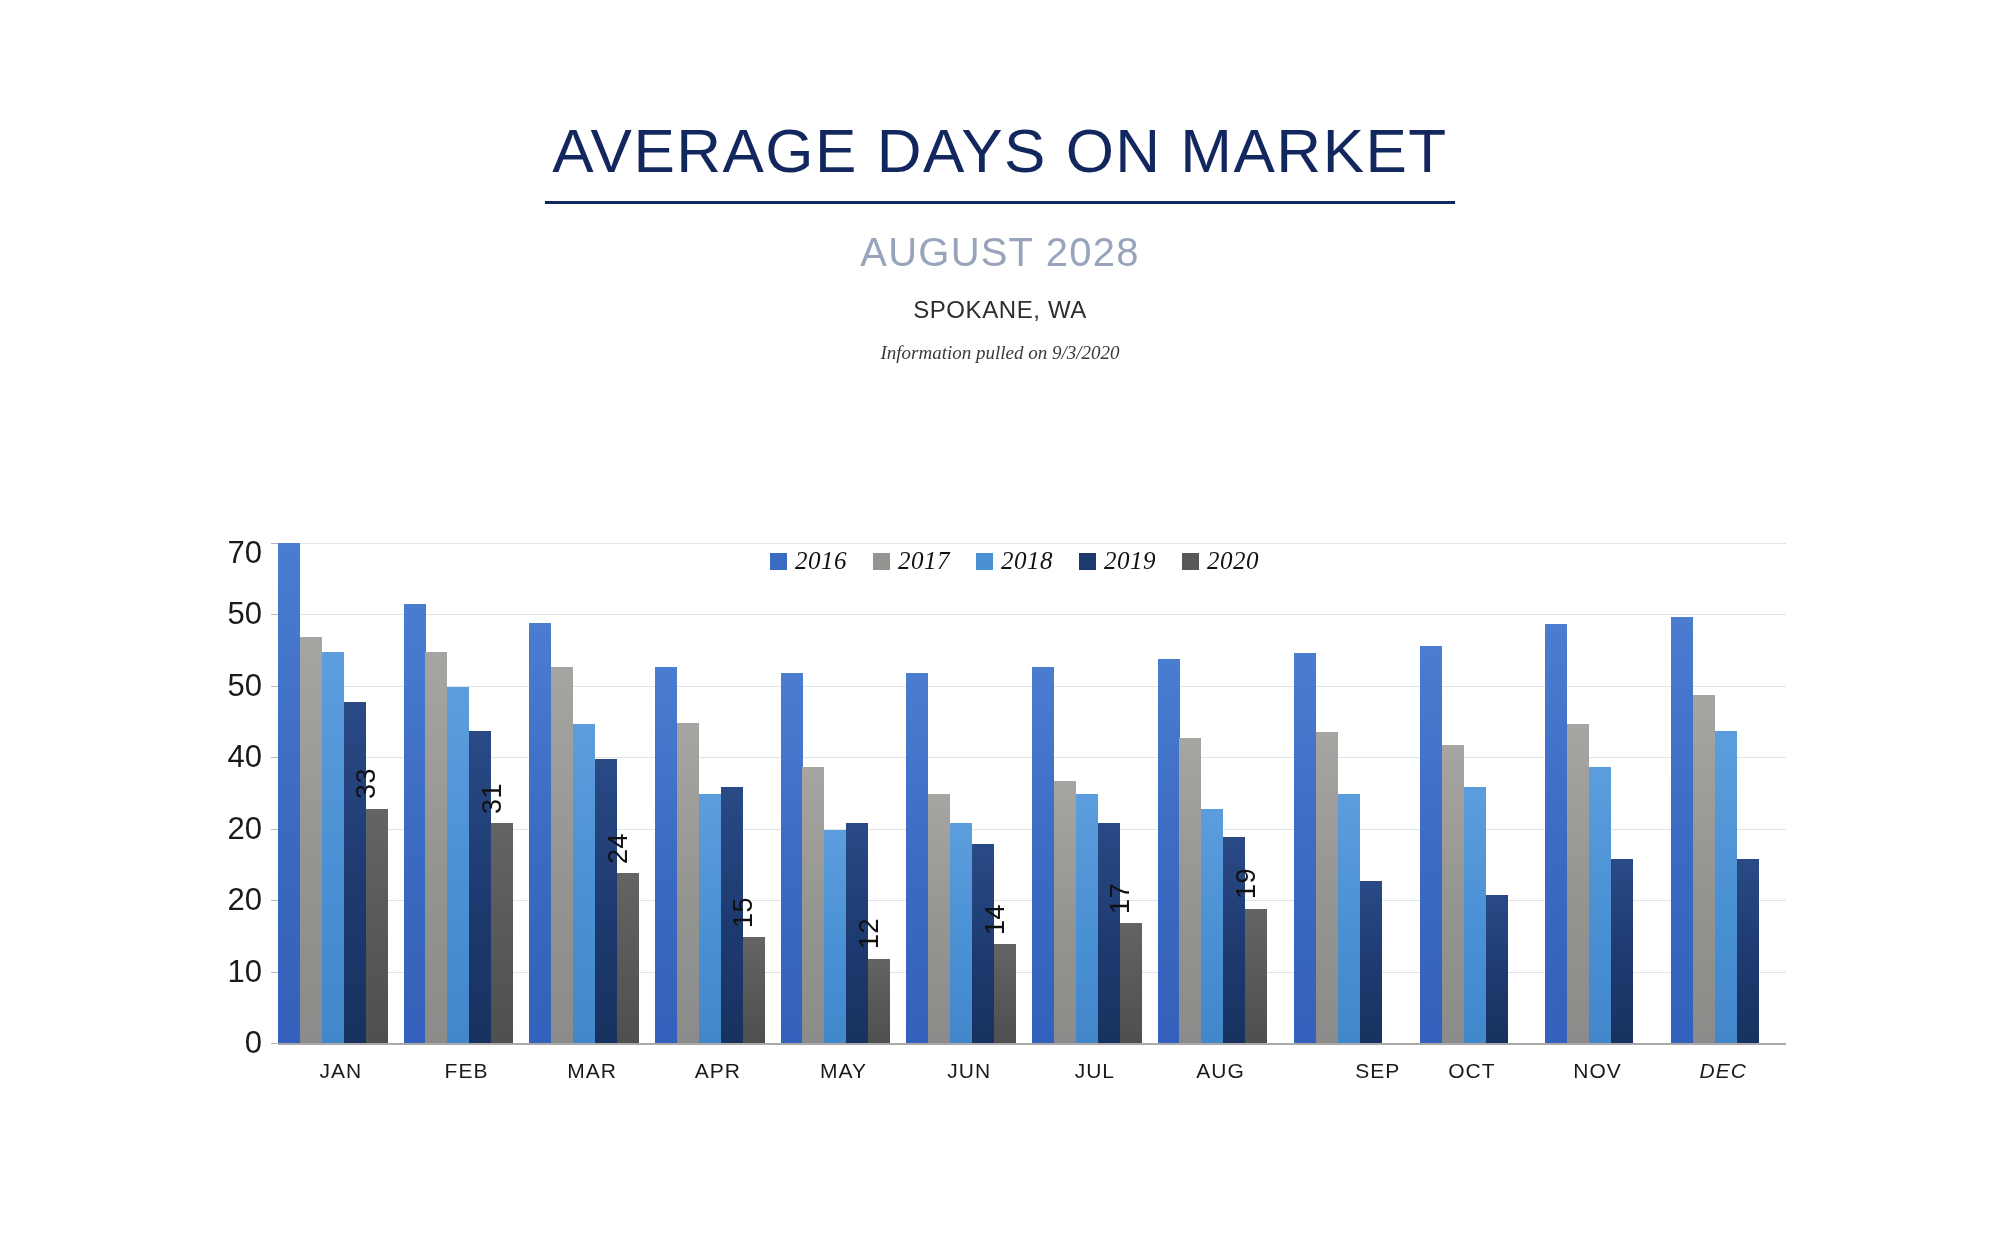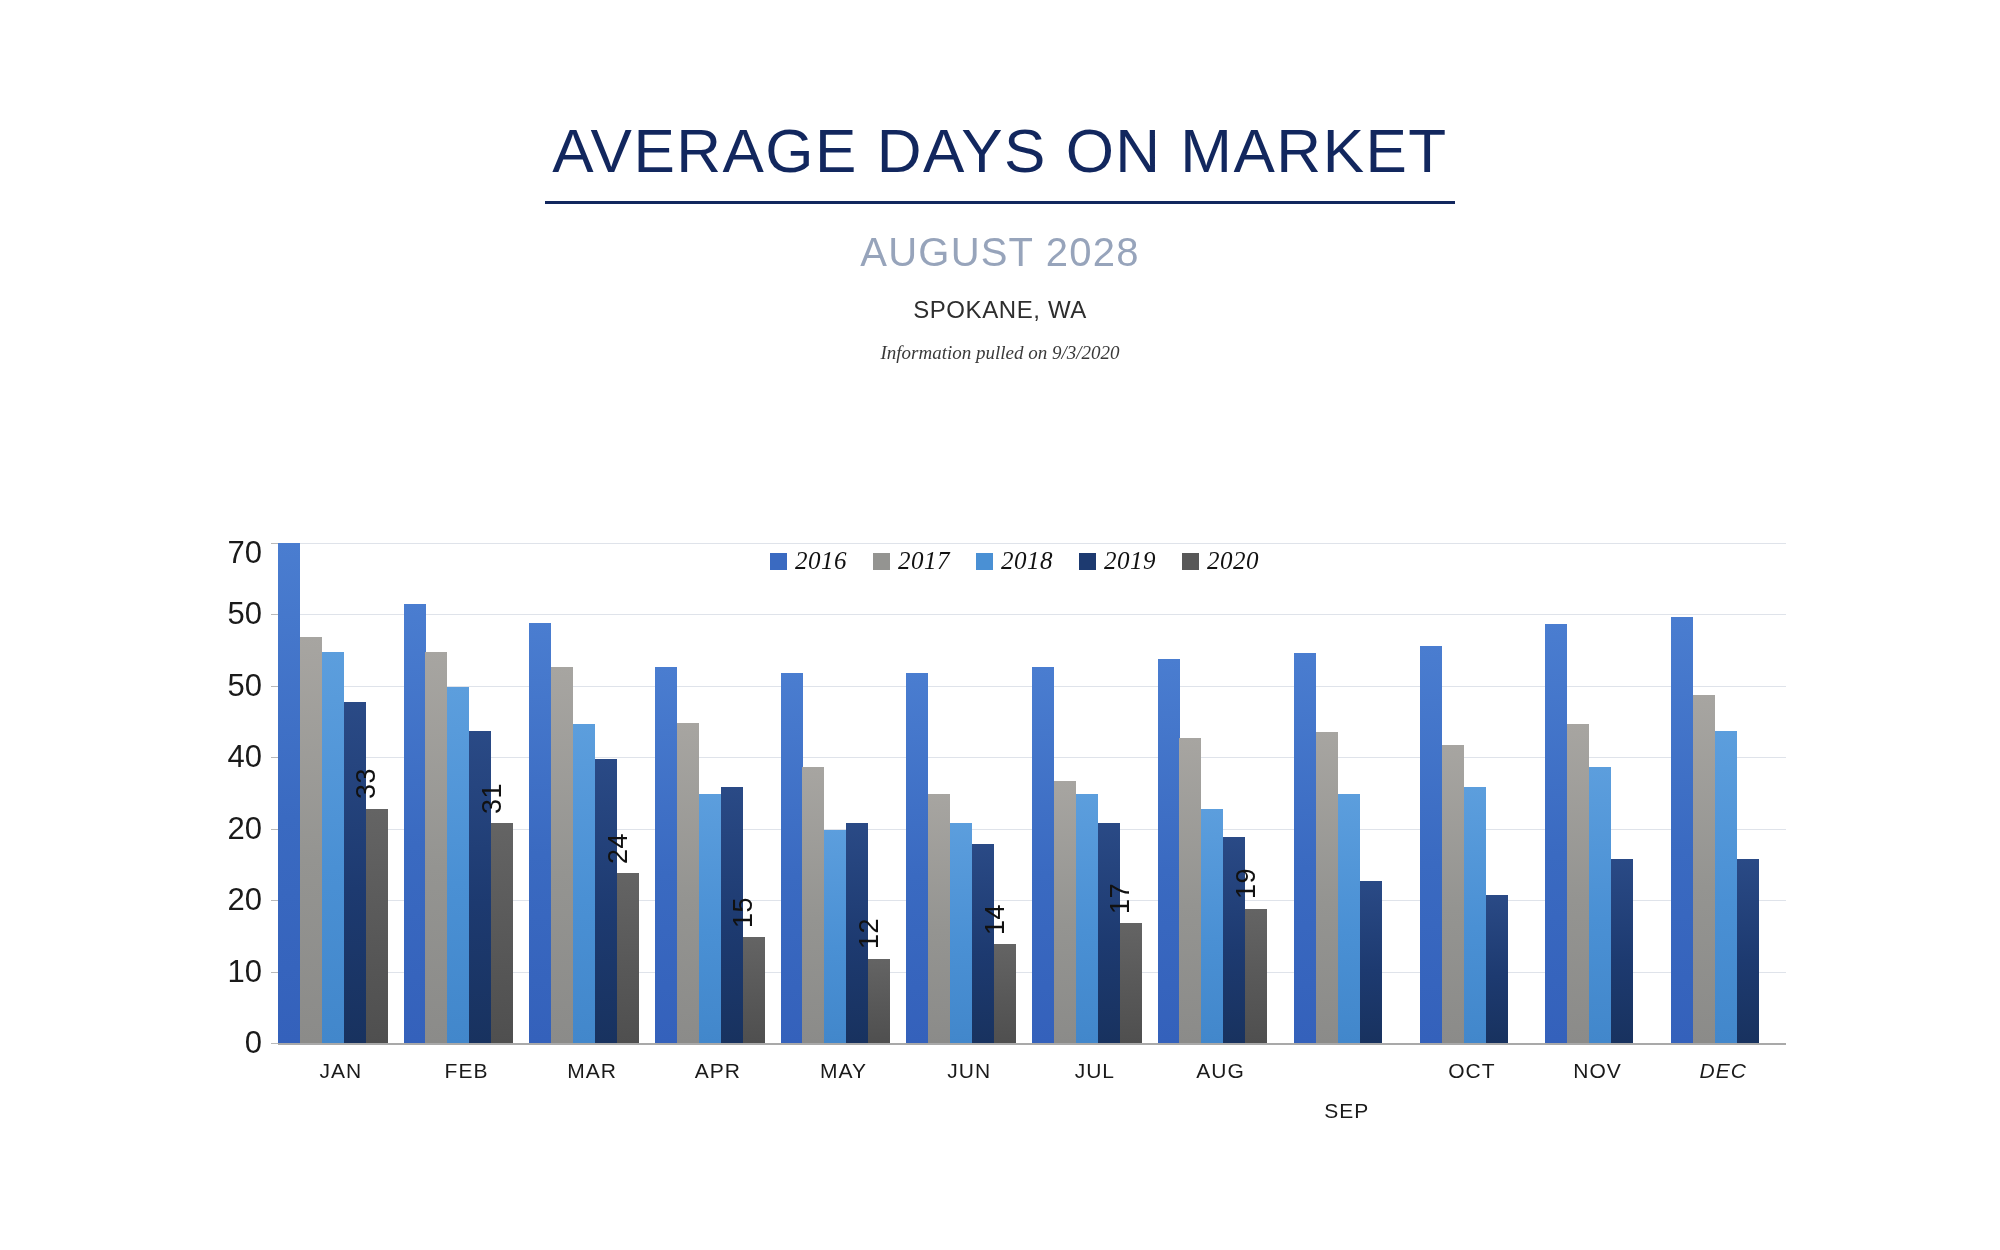--- a/index.html
+++ b/index.html
@@ -314,21 +314,21 @@
         <div class="bar y2020" title="AUG 2020: 19" style="left: 87.8333px; height: 134.286px;"></div>
         <div class="bar-label" style="left: 104.333px; bottom: 143.714px;">19</div>
       </div>
       <div class="xtick-label" style="left: 879.667px; width: 125.667px;">AUG</div>
       <div class="group" style="left: 1005.33px; width: 125.667px;">
         <div class="bar y2016" title="SEP 2016: 55" style="left: 10.8333px; height: 390px;"></div>
         <div class="bar y2017" title="SEP 2017: 44" style="left: 32.8333px; height: 311.429px;"></div>
         <div class="bar y2018" title="SEP 2018: 35" style="left: 54.8333px; height: 248.571px;"></div>
         <div class="bar y2019" title="SEP 2019: 23" style="left: 76.8333px; height: 162.143px;"></div>
       </div>
-      <div class="xtick-label" style="left: 1006px; width: 125.667px; margin-top: 40px;">SEP</div>
+      <div class="xtick-label" style="left: 1037px; width: 125.667px;">SEP</div>
       <div class="group" style="left: 1131px; width: 125.667px;">
         <div class="bar y2016" title="OCT 2016: 56" style="left: 10.8333px; height: 397.143px;"></div>
         <div class="bar y2017" title="OCT 2017: 42" style="left: 32.8333px; height: 297.857px;"></div>
         <div class="bar y2018" title="OCT 2018: 36" style="left: 54.8333px; height: 255.714px;"></div>
         <div class="bar y2019" title="OCT 2019: 21" style="left: 76.8333px; height: 147.857px;"></div>
       </div>
       <div class="xtick-label" style="left: 1131px; width: 125.667px;">OCT</div>
       <div class="group" style="left: 1256.67px; width: 125.667px;">
         <div class="bar y2016" title="NOV 2016: 59" style="left: 10.8333px; height: 419.286px;"></div>
         <div class="bar y2017" title="NOV 2017: 45" style="left: 32.8333px; height: 319.286px;"></div>

